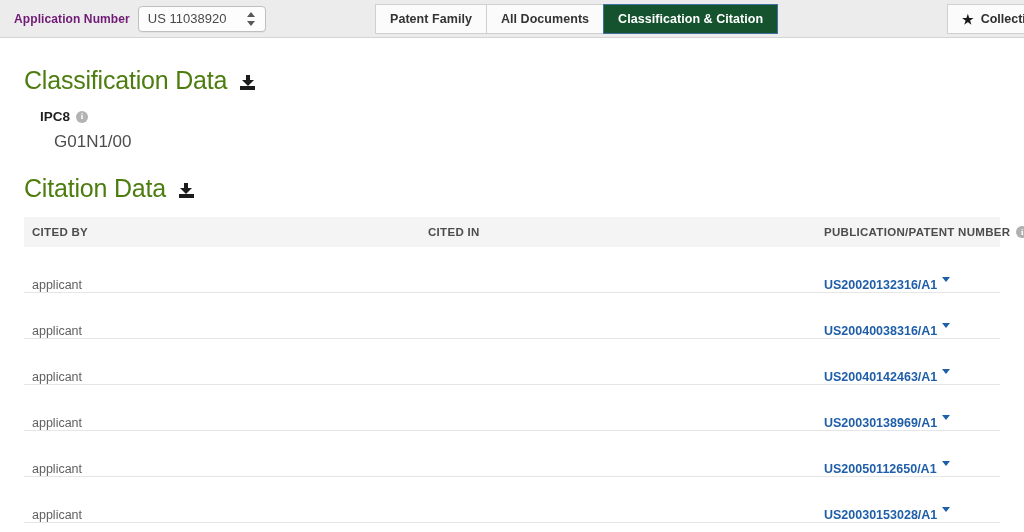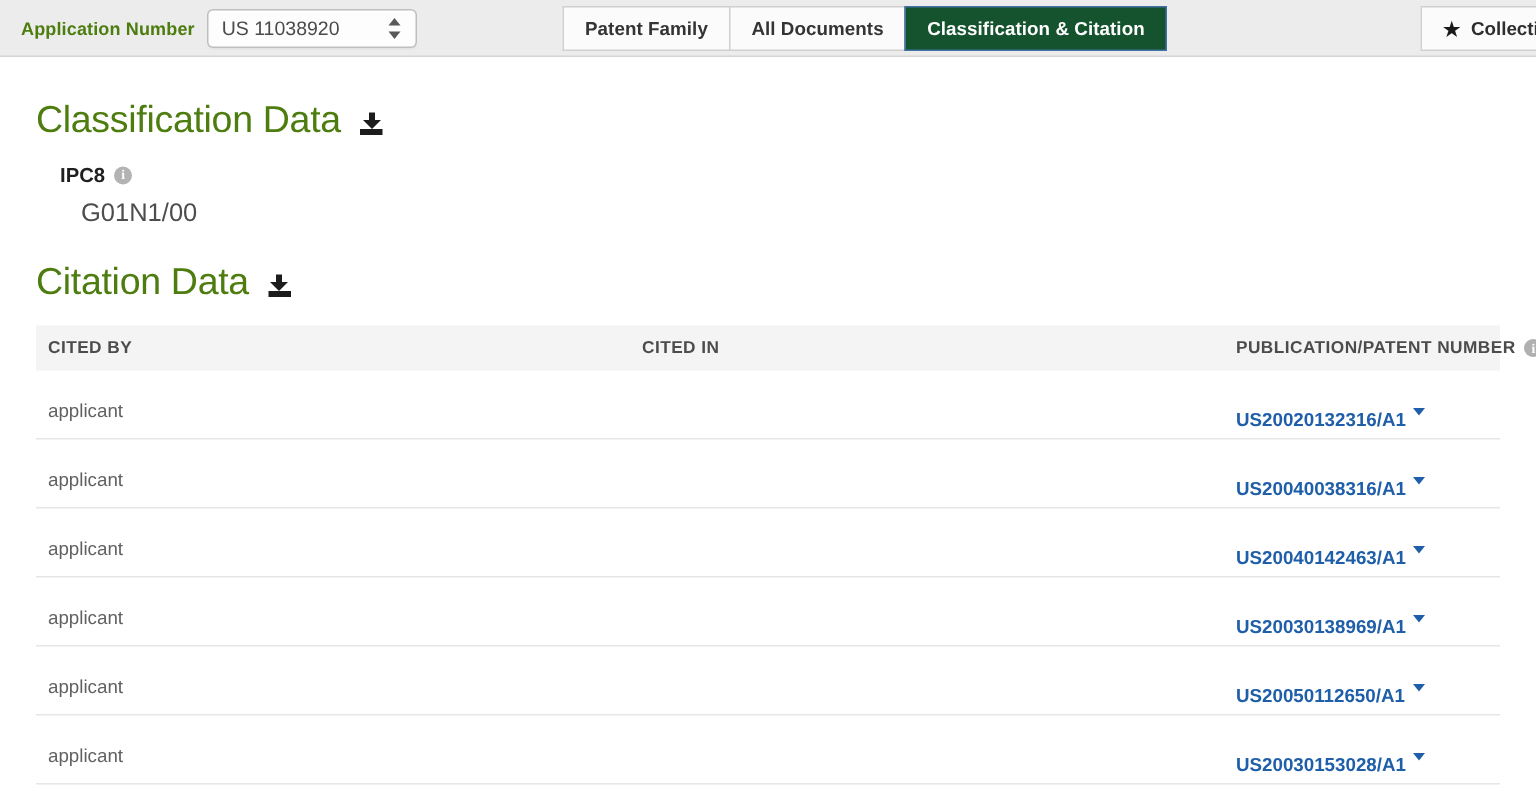--- a/index.html
+++ b/index.html
@@ -27,28 +27,28 @@
   }
   .app-num-group {
     display: flex;
     align-items: center;
     padding-left: 14px;
     flex: 0 0 auto;
   }
   .app-num-label {
     font-size: 12px;
     font-weight: bold;
-    color: #4d7c0f;
+    color: #701a75;
     white-space: nowrap;
     letter-spacing: 0.1px;
   }
   .app-select {
     position: relative;
     margin-left: 8px;
-    width: 140px;
+    width: 128px;
     height: 26px;
     background: #fdfdfd;
     border: 1px solid #bfbfbf;
     border-radius: 4px;
     display: flex;
     align-items: center;
     box-shadow: 0 1px 0 rgba(0,0,0,0.04);
   }
   .app-select .value {
     font-size: 13px;
@@ -234,21 +234,21 @@
     display: flex;
     align-items: center;
     white-space: nowrap;
   }
   .col-cited-by { flex: 0 0 396px; }
   .col-cited-in { flex: 0 0 396px; }
   .col-pub { flex: 1 1 auto; display: flex; justify-content: flex-start; }
 
   .t-row {
     display: flex;
-    align-items: center;
+    align-items: flex-end;
     height: 46px;
     border-bottom: 1px solid #e6e6e6;
     padding: 0 8px;
   }
   .t-row .td { display: flex; }
   .cell-applicant {
     font-size: 12.5px;
     color: #616161;
     padding-top: 9px;
   }

